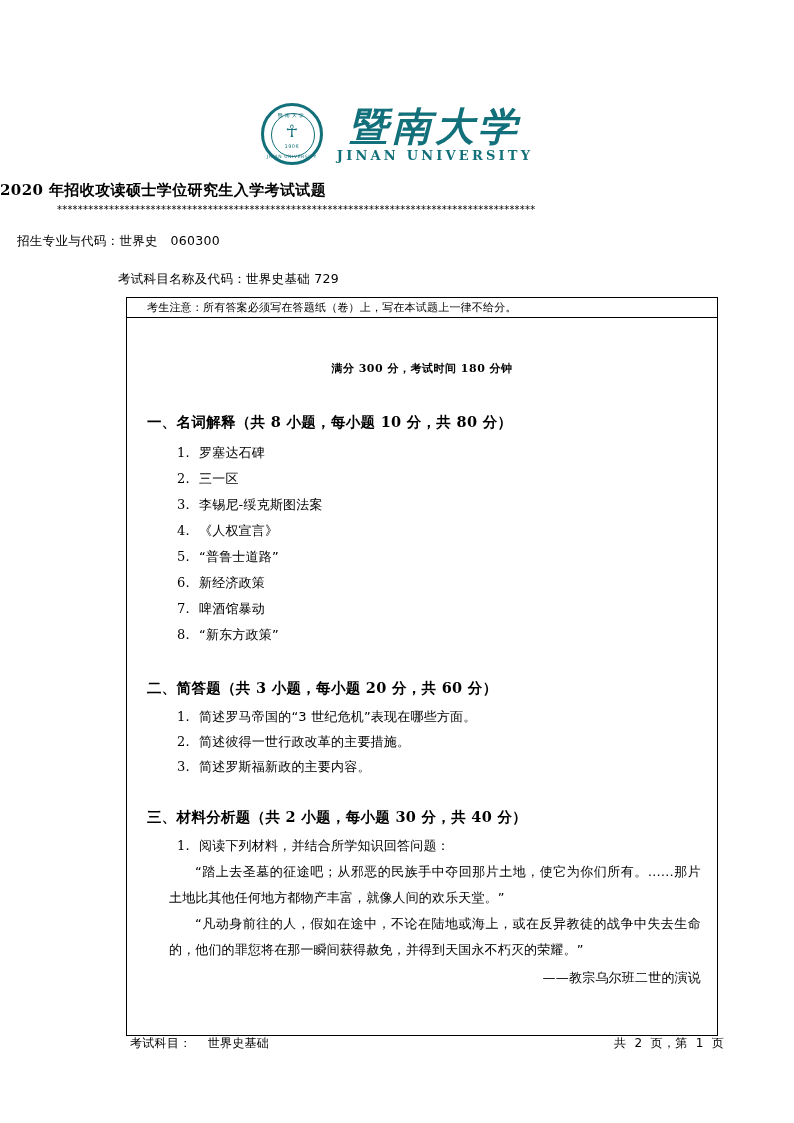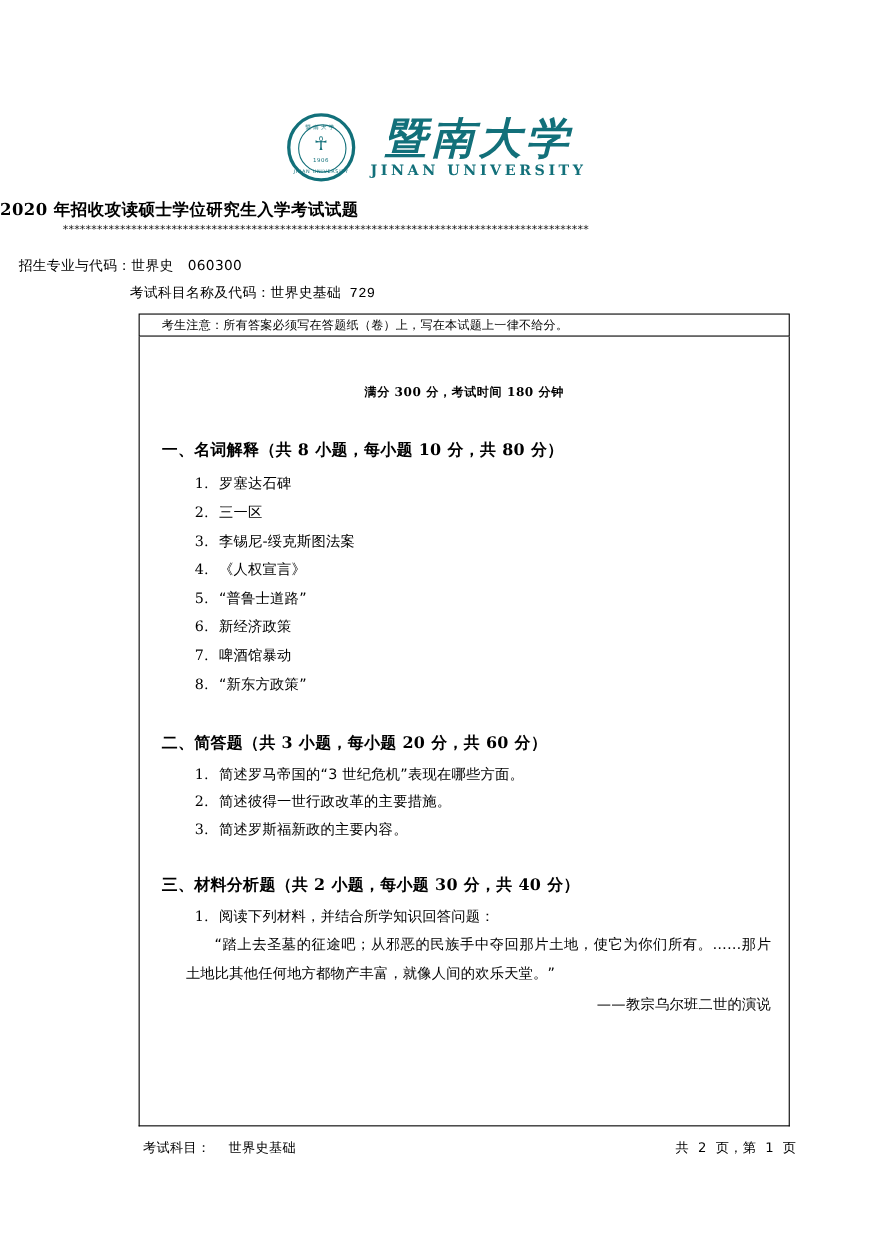--- a/index.html
+++ b/index.html
@@ -131,21 +131,21 @@
 
   
   .meta-line {
     margin: 0 0 0 118px;
     font-size: 12.5px;
     line-height: 16px;
     font-family: "DejaVu Sans", sans-serif;
     letter-spacing: 0.3px;
   }
   .meta-1 { margin-top: 16px; margin-left: 17px; }
-  .meta-2 { margin-top: 10px; font-family: Liberation Mono, monospace; }
+  .meta-2 { margin-top: 22px; }
 
   
   .notice-box {
     margin: 10px 76px 0 126px;
     border: 1.5px solid #000;
     box-sizing: border-box;
     padding: 3px 6px 4px 20px;
     font-size: 11px;
     line-height: 14px;
     letter-spacing: 0.2px;
@@ -299,20 +299,21 @@
       <li><span class="num">1.</span><span>简述罗马帝国的“3 世纪危机”表现在哪些方面。</span></li>
       <li><span class="num">2.</span><span>简述彼得一世行政改革的主要措施。</span></li>
       <li><span class="num">3.</span><span>简述罗斯福新政的主要内容。</span></li>
     </ol>
 
     <div class="section-heading sec-3">三、材料分析题（共 2 小题，每小题 30 分，共 40 分）</div>
     <div class="material-item">
       <span class="num">1.</span><span>阅读下列材料，并结合所学知识回答问题：</span>
     </div>
     <div class="quote-para">“踏上去圣墓的征途吧；从邪恶的民族手中夺回那片土地，使它为你们所有。……那片土地比其他任何地方都物产丰富，就像人间的欢乐天堂。”</div>
+    <div class="quote-para">“凡动身前往的人，假如在途中，不论在陆地或海上，或在反异教徒的战争中失去生命的，他们的罪愆将在那一瞬间获得赦免，并得到天国永不朽灭的荣耀。”</div>
     <div class="attribution">——教宗乌尔班二世的演说</div>
 
   </div>
 
   <div class="footer">
     <div>
       <span>考试科目：</span>
       <span style="margin-left:12px">世界史基础</span>
     </div>
     <div class="pager">

